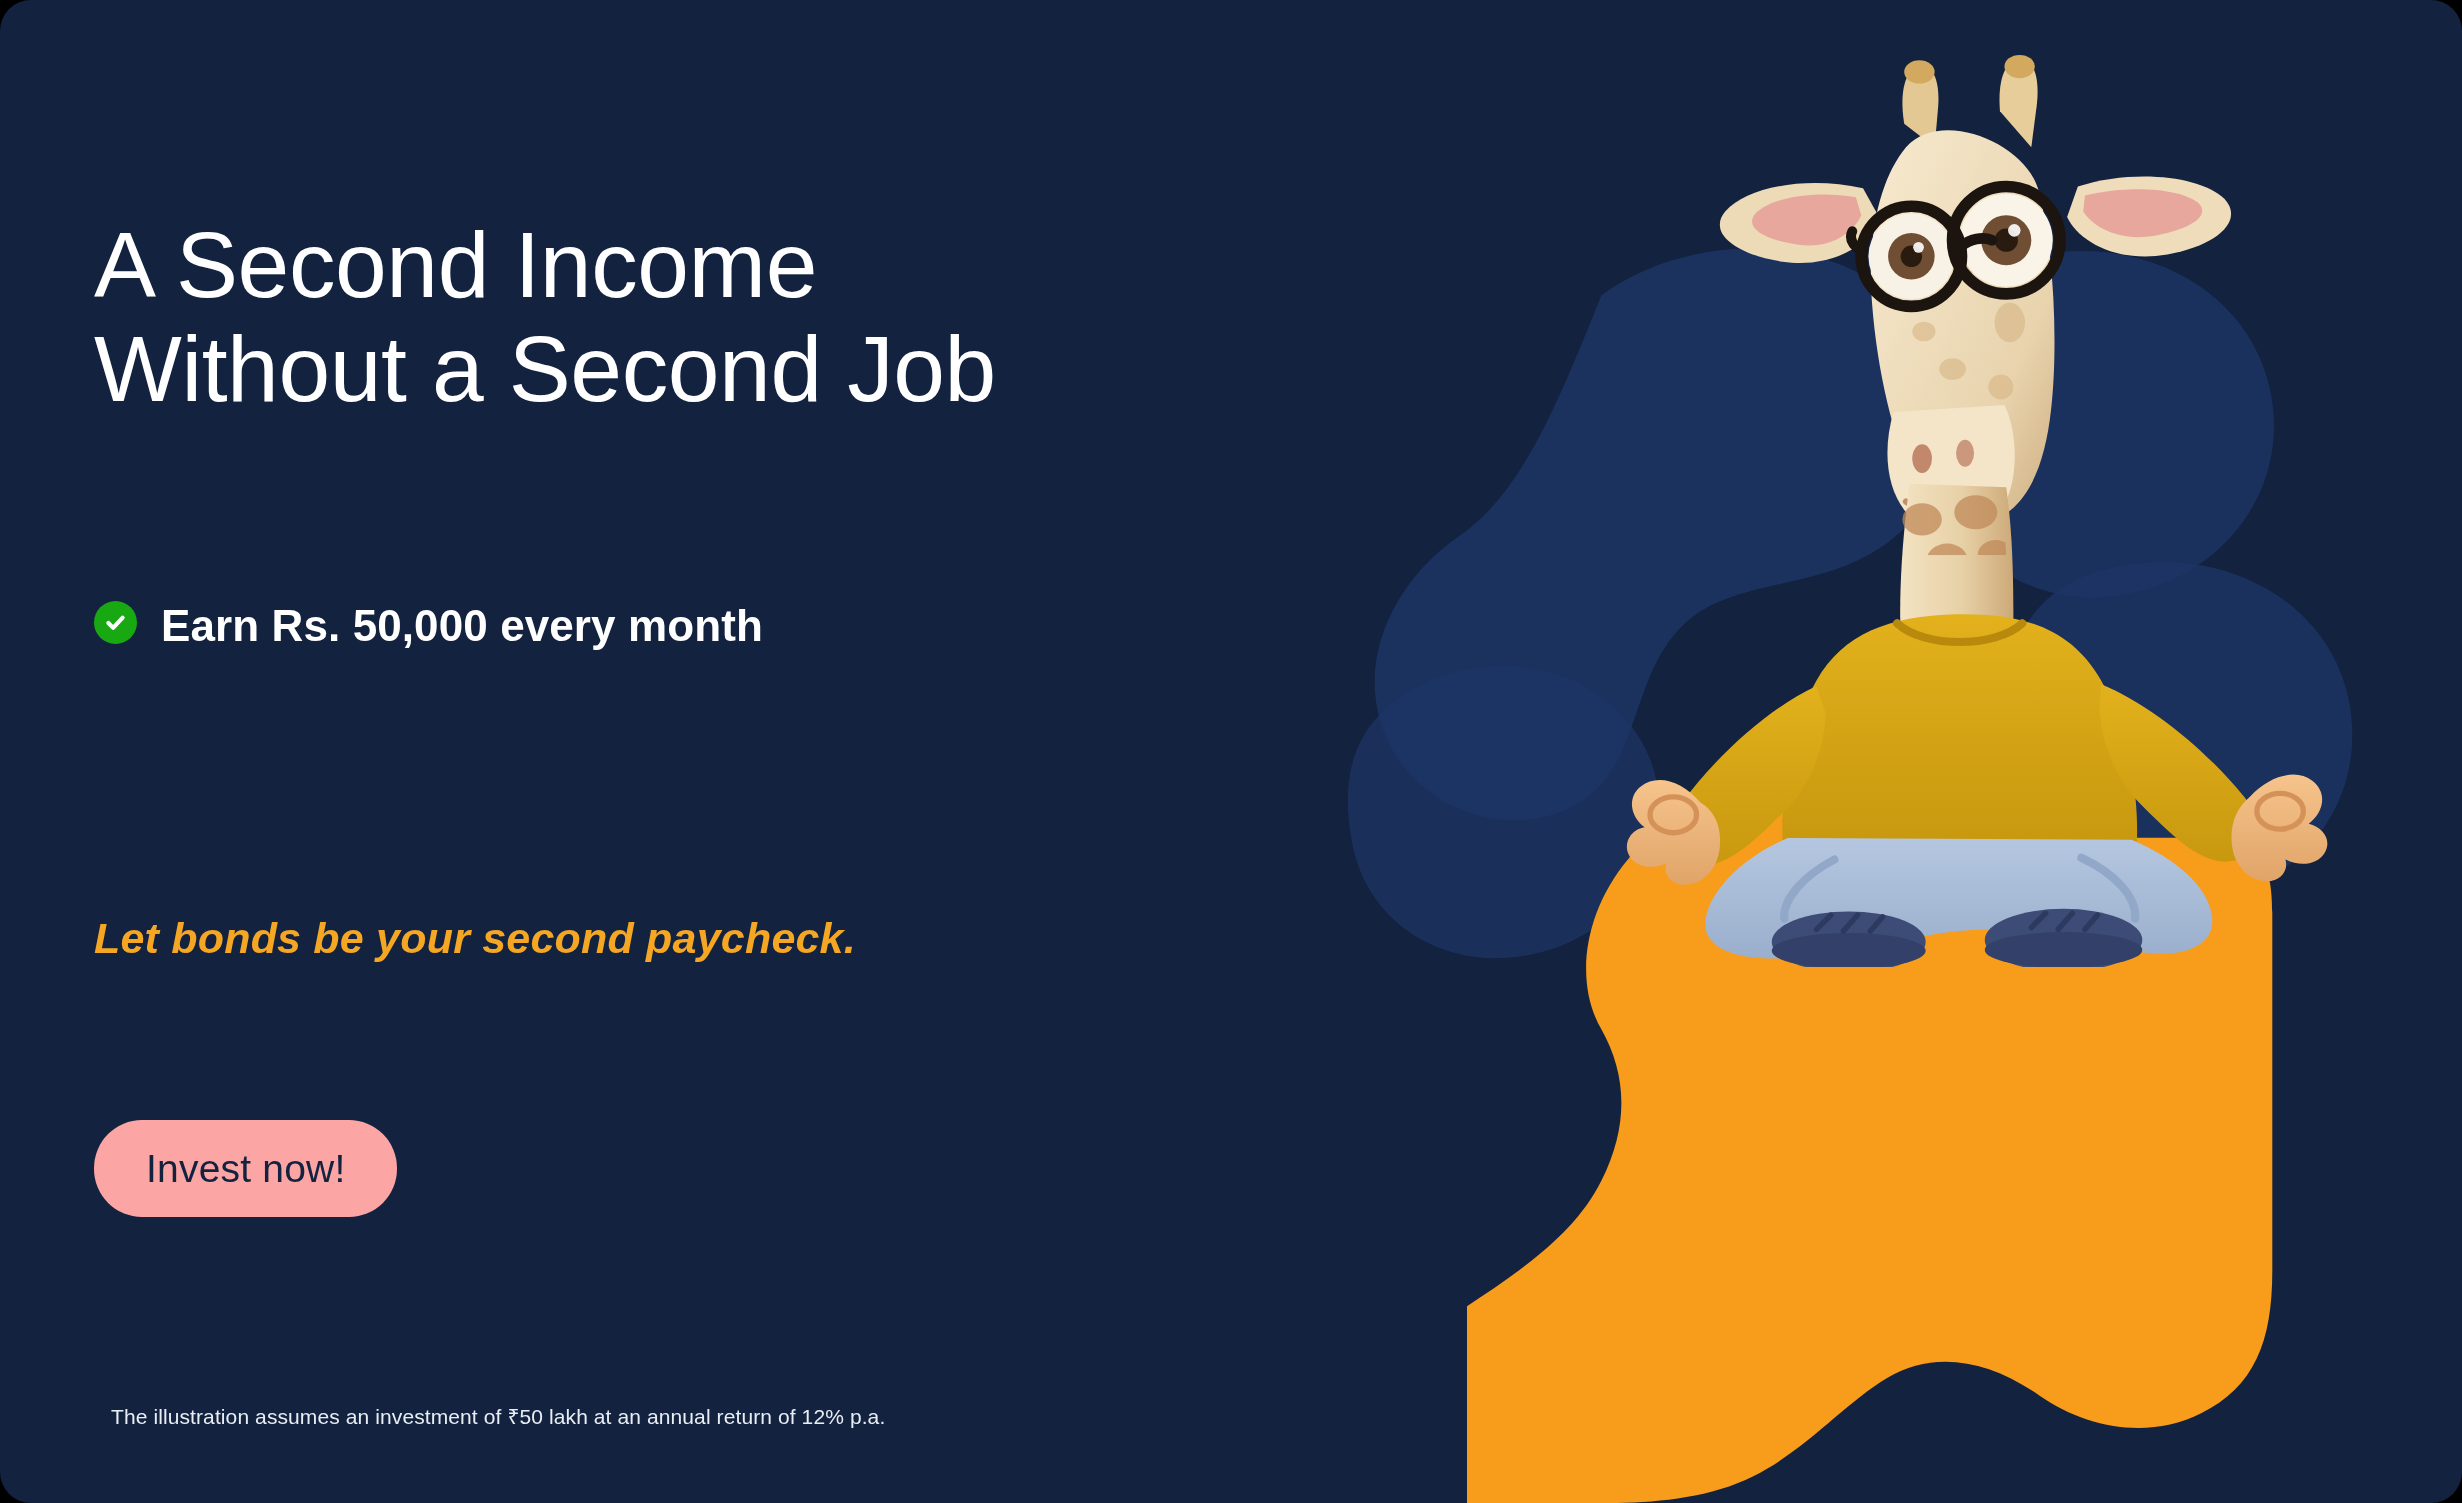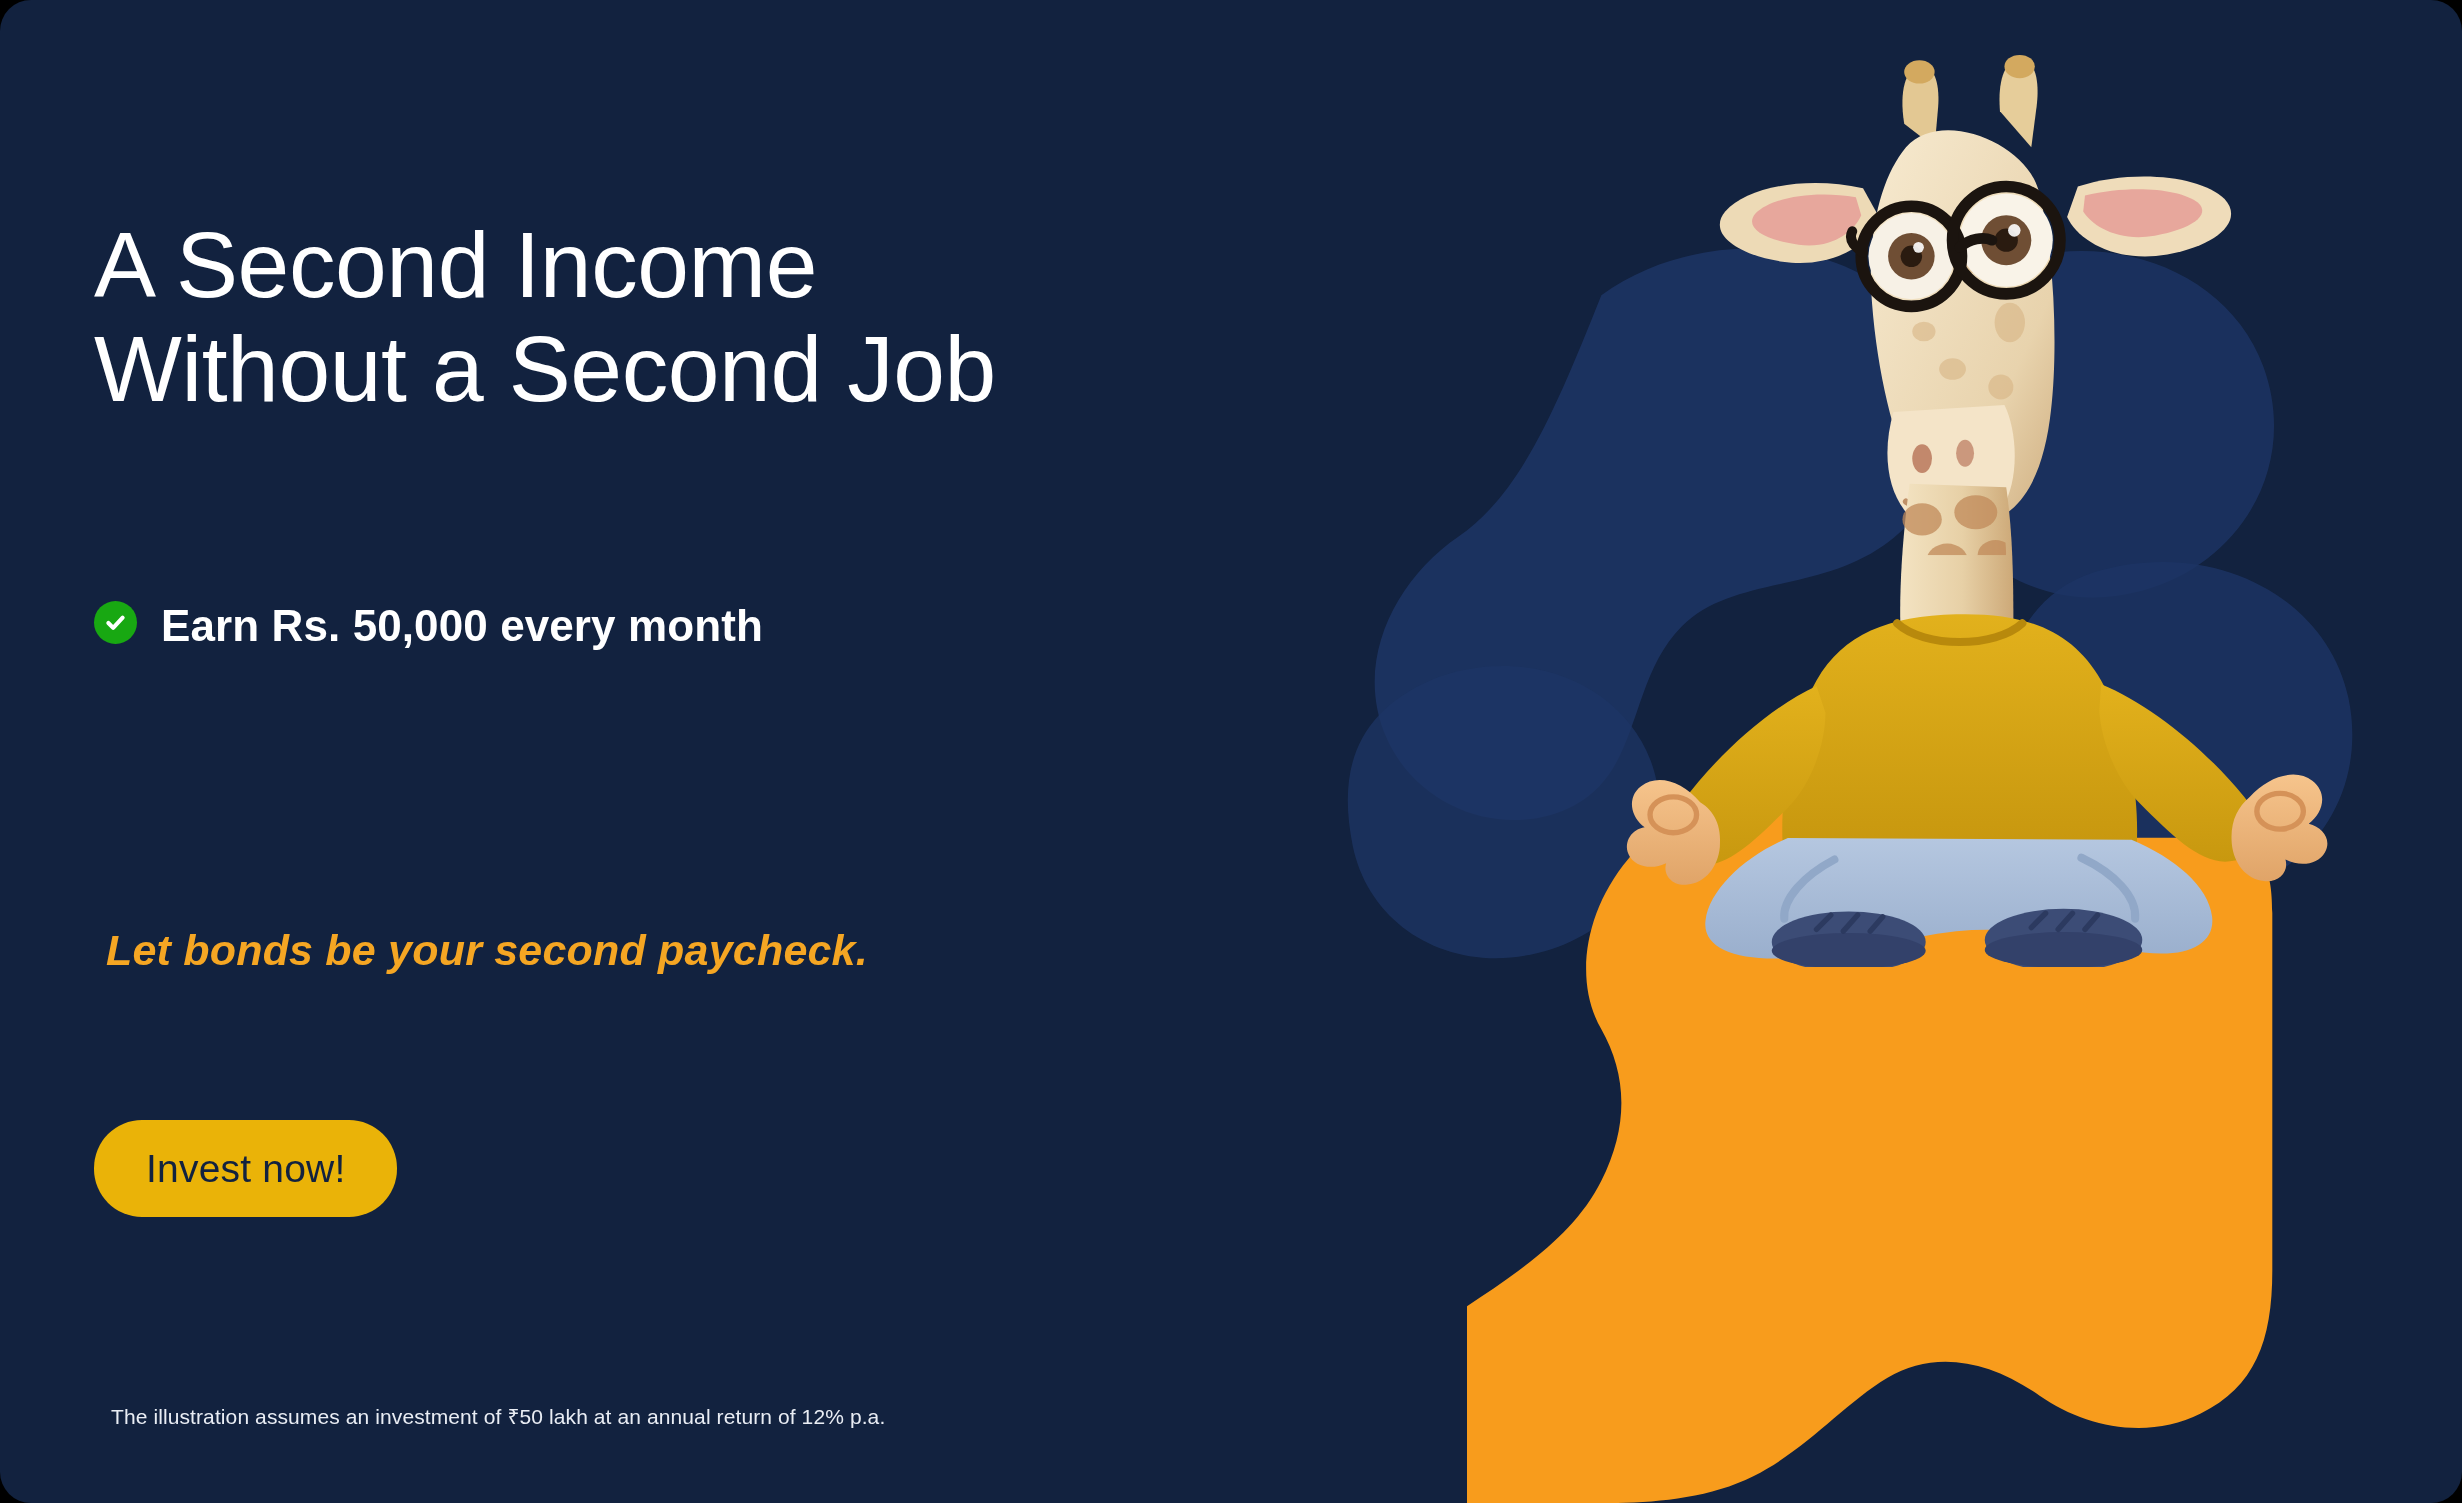--- a/index.html
+++ b/index.html
@@ -109,38 +109,38 @@
     font-weight: 700;
     color: #ffffff;
     letter-spacing: 0.1px;
     white-space: nowrap;
   }
 
   .tagline {
     position: absolute;
     top: 914px;
     left: 0;
-    margin: 12px;
+    margin: 0;
     font-size: 43px;
     font-weight: 700;
     font-style: italic;
     color: #f5a623;
     letter-spacing: 0.2px;
     white-space: nowrap;
   }
 
   .cta-button {
     position: absolute;
     top: 1120px;
     left: 0;
     height: 97px;
     padding: 0 52px;
     border: none;
     border-radius: 48px;
-    background: #eab308;
+    background: #fca5a5;
     color: #12223f;
     font-family: "Liberation Sans", sans-serif;
     font-size: 39px;
     font-weight: 400;
     letter-spacing: 0.2px;
     cursor: pointer;
     white-space: nowrap;
   }
 
   .disclaimer {

